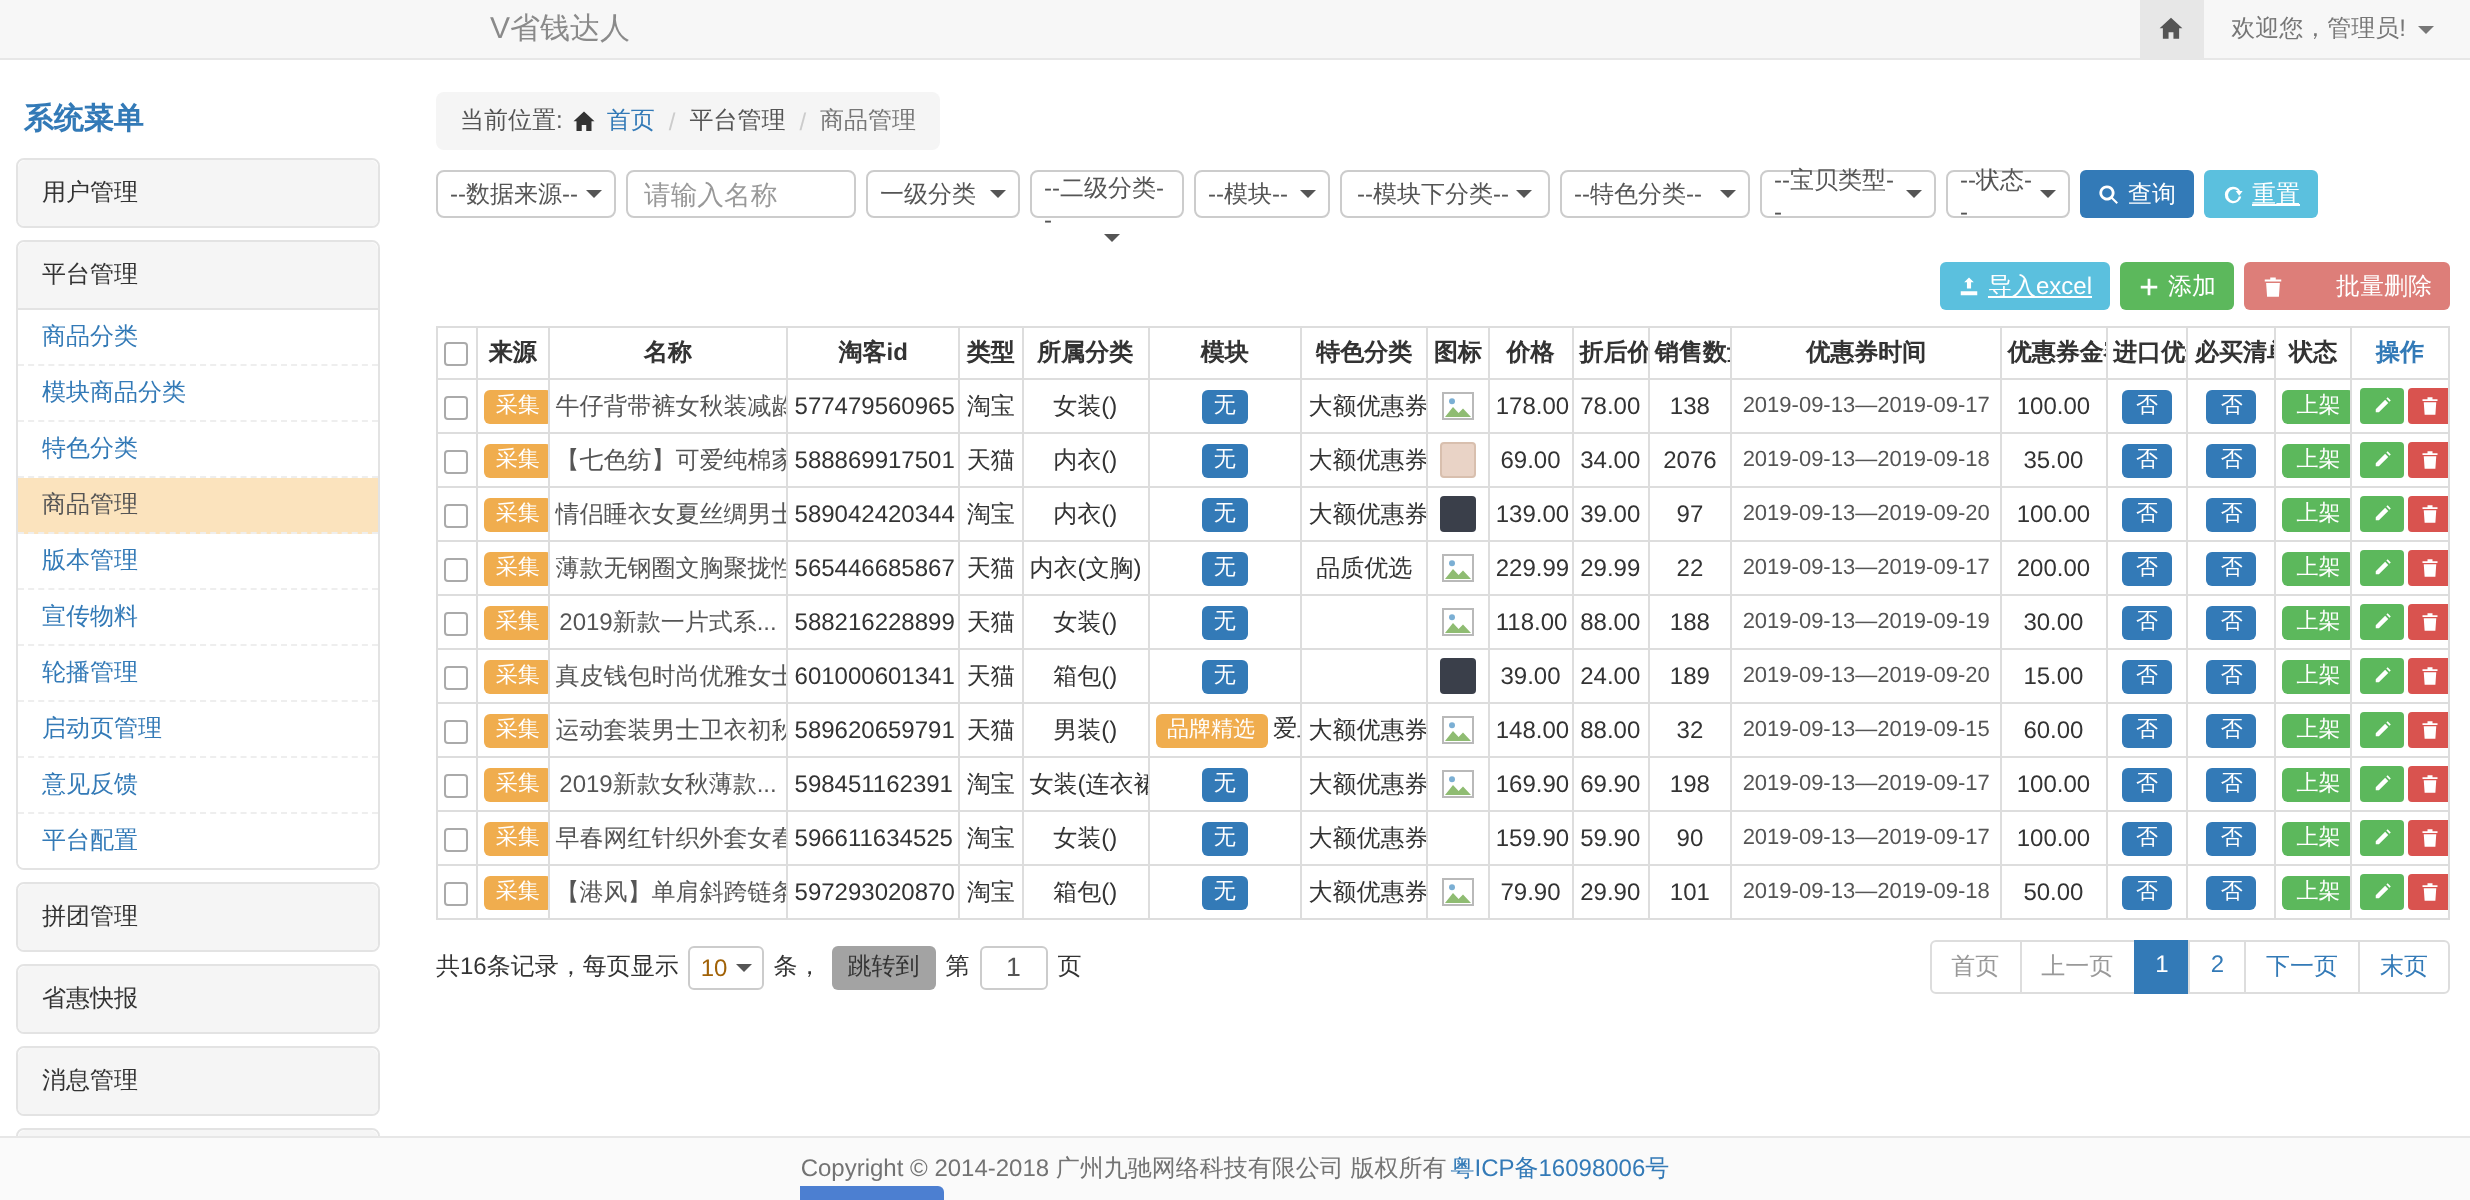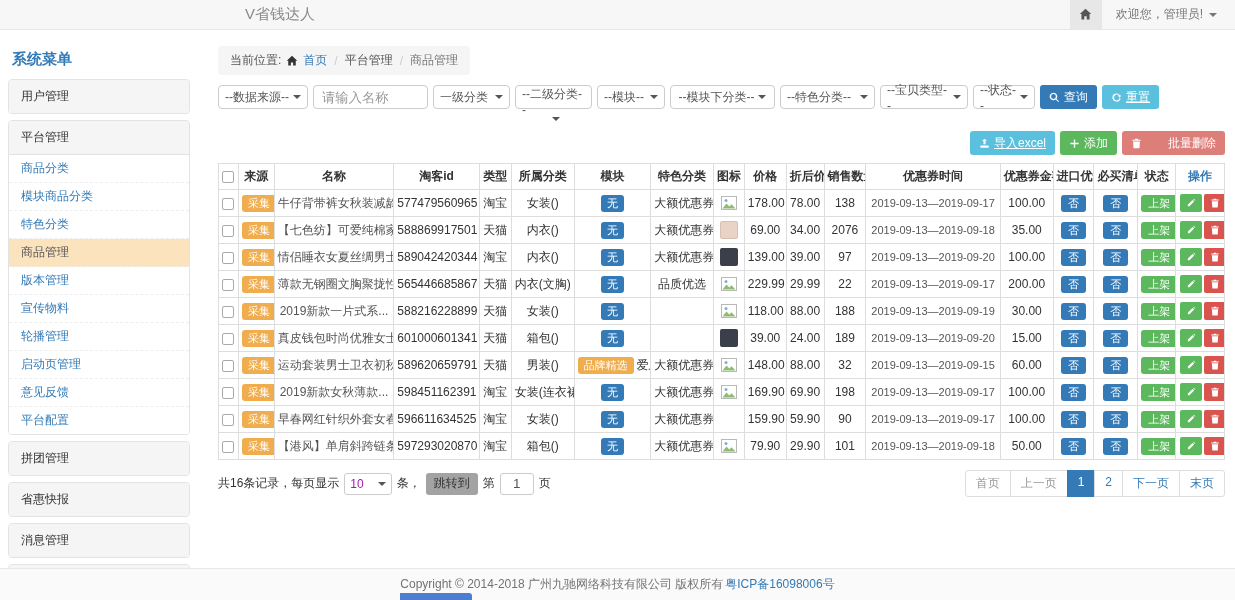--- a/index.html
+++ b/index.html
@@ -75,21 +75,21 @@
   .thumb.dark { background:#3a3f4a; }
   .op-btn { display:inline-flex; align-items:center; justify-content:center; width:22px; height:18px;
     border:none; border-radius:2px; cursor:pointer; margin:0 1px; padding:0; }
   .op-btn svg { width:10px; height:10px; fill:#fff; }
   .op-edit { background:#5cb85c; }
   .op-del { background:#d9534f; }
 
   
   .pager-row { display:flex; justify-content:space-between; align-items:center; margin-top:10px; }
   .pager-left { display:flex; align-items:center; gap:5px; color:#333; }
-  .mini-select { display:inline-flex; align-items:center; height:22px; border:1px solid #ccc; border-radius:3px; background:#fff; padding:0 5px; color:#a21caf; cursor:pointer; gap:10px; }
+  .mini-select { display:inline-flex; align-items:center; height:22px; border:1px solid #ccc; border-radius:3px; background:#fff; padding:0 5px; color:#a16207; cursor:pointer; gap:0; }
   .jump-btn { background:#a3a3a3; border:none; border-radius:3px; height:22px; padding:0 8px; color:#333; cursor:pointer; font-family:inherit; font-size:12px; }
   .jump-input { width:34px; height:22px; border:1px solid #ccc; border-radius:3px; text-align:center; color:#555; }
   .pager-right { display:flex; }
   .pg { border:1px solid #ddd; background:#fff; color:#337ab7; padding:4px 10px; margin-left:-1px; cursor:pointer; }
   .pg.disabled { color:#999; }
   .pg.active { background:#337ab7; border-color:#337ab7; color:#fff; }
   .pg:first-child { border-radius:3px 0 0 3px; }
   .pg:last-child { border-radius:0 3px 3px 0; }
 
   

